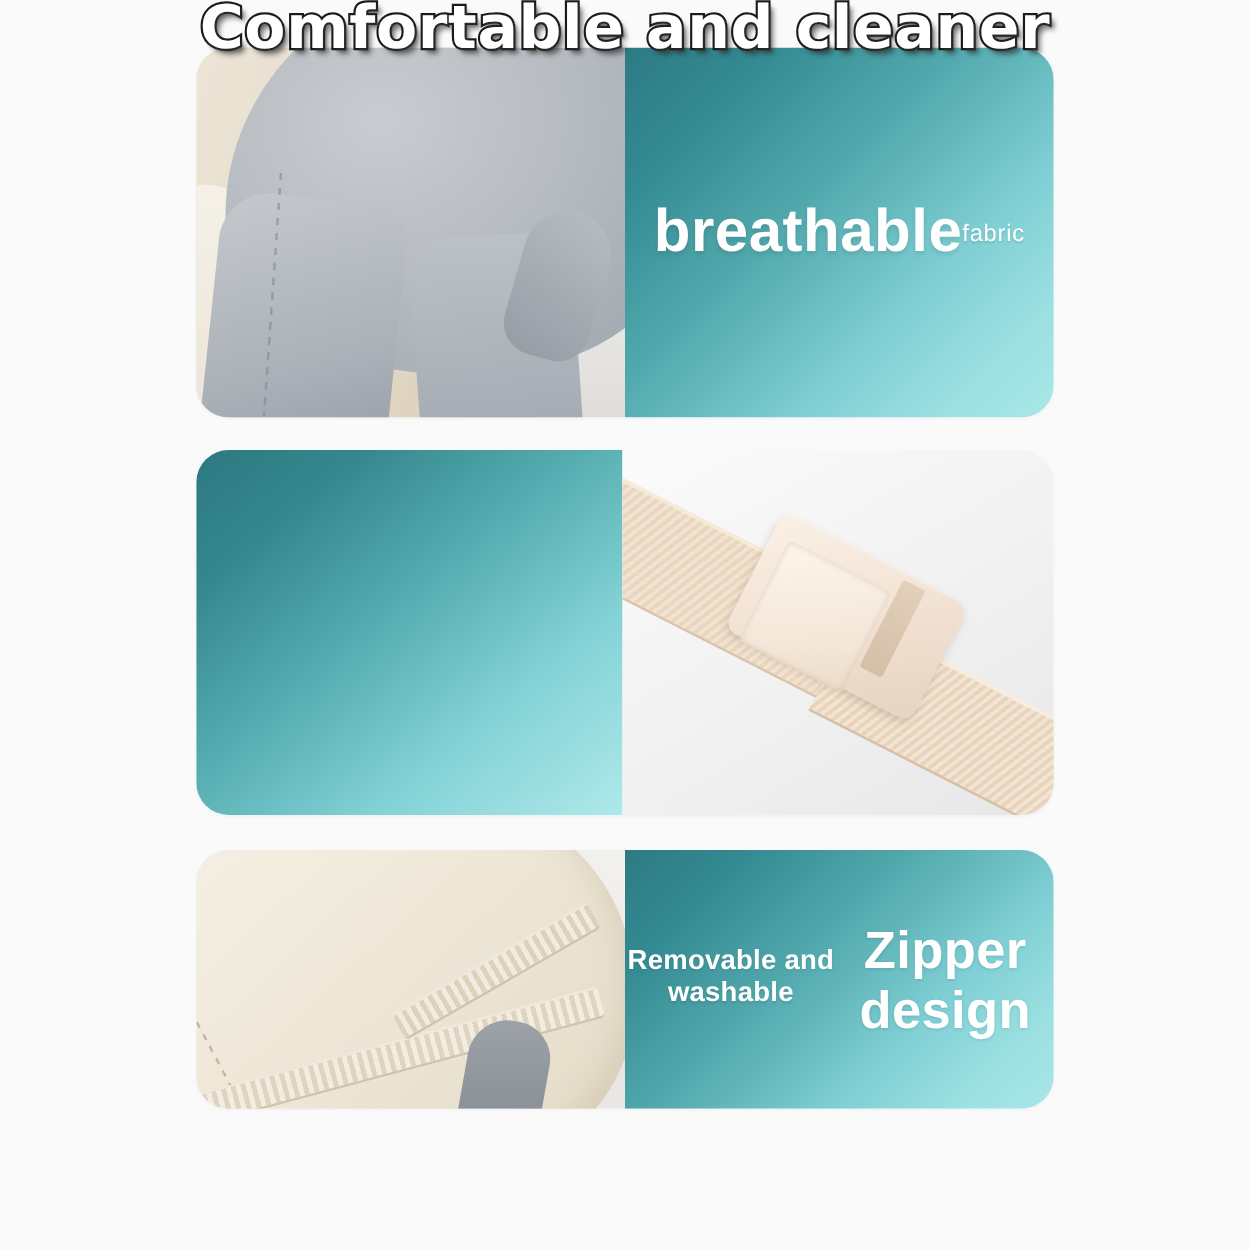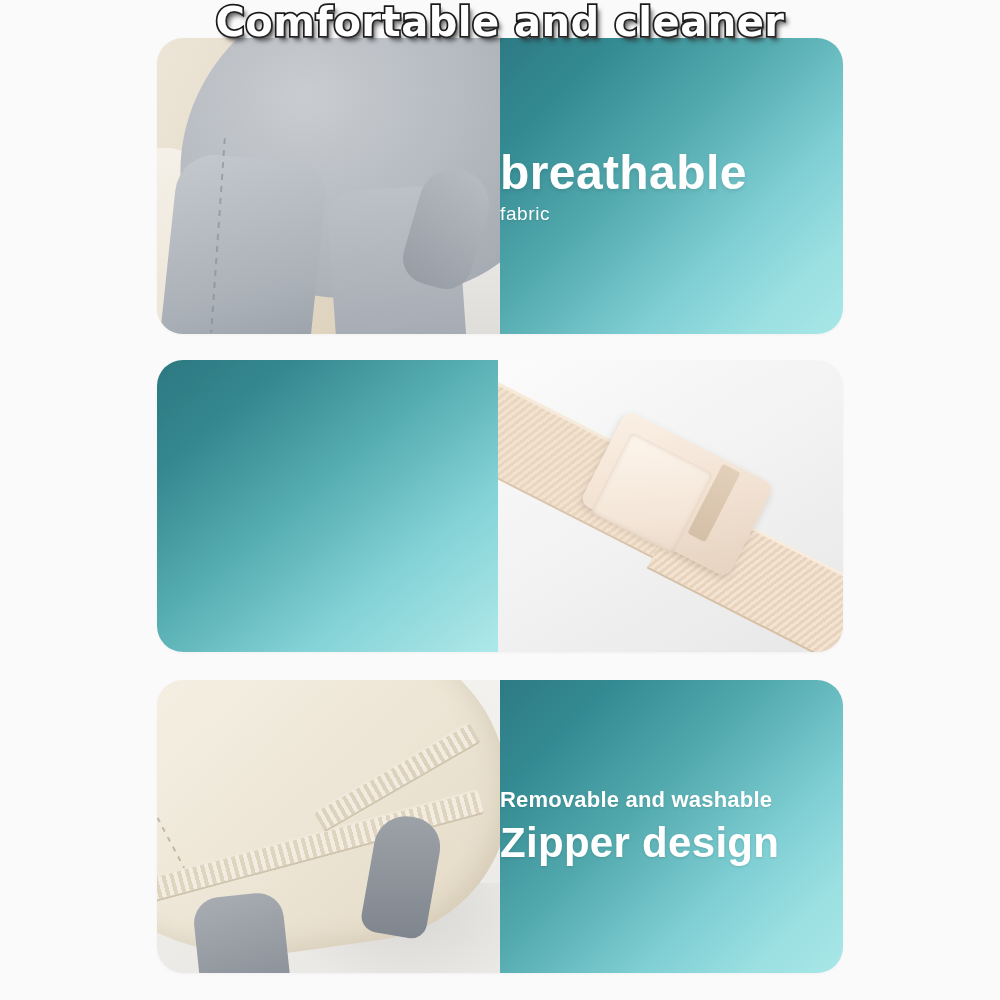--- a/index.html
+++ b/index.html
@@ -24,21 +24,21 @@
     height: 46px;
     display: flex;
     align-items: flex-start;
     justify-content: center;
     z-index: 50;
     pointer-events: none;
   }
   .title-text {
     font-family: "DejaVu Sans", sans-serif;
     font-weight: bold;
-    font-size: 40px;
+    font-size: 48px;
     line-height: 44px;
     letter-spacing: 0.5px;
     color: #ffffff;
     -webkit-text-stroke: 3.5px #1b1b1b;
     paint-order: stroke fill;
     text-shadow:
        4px 5px 4px rgba(40,40,40,0.55),
        2px 3px 2px rgba(60,60,60,0.45);
     white-space: nowrap;
   }
@@ -49,30 +49,30 @@
     left: 157px;
     width: 686px;
     border-radius: 26px;
     overflow: hidden;
     display: flex;
     background: #ffffff;
     box-shadow: 0 1px 3px rgba(0,0,0,0.04);
   }
   #panel-1 { top: 38px;  height: 296px; }
   #panel-2 { top: 360px; height: 292px; }
-  #panel-3 { top: 680px; height: 293px; }
+  #panel-3 { top: 680px; height: 207px; }
 
   .half { position: relative; height: 100%; overflow: hidden; }
 
   .photo { flex: 0 0 343px; }
   .text-half {
     flex: 1 1 auto;
     display: flex;
-    flex-direction: column;
-    align-items: flex-start;
+    flex-direction: row;
+    align-items: center;
     justify-content: center;
     text-align: center;
   }
 
   
   .teal-a {
     background: linear-gradient(135deg,
        #2d7a84 0%, #348a92 18%, #52a9ad 42%,
        #7fcfd4 68%, #9ce0e2 86%, #a8e7e8 100%);
   }

